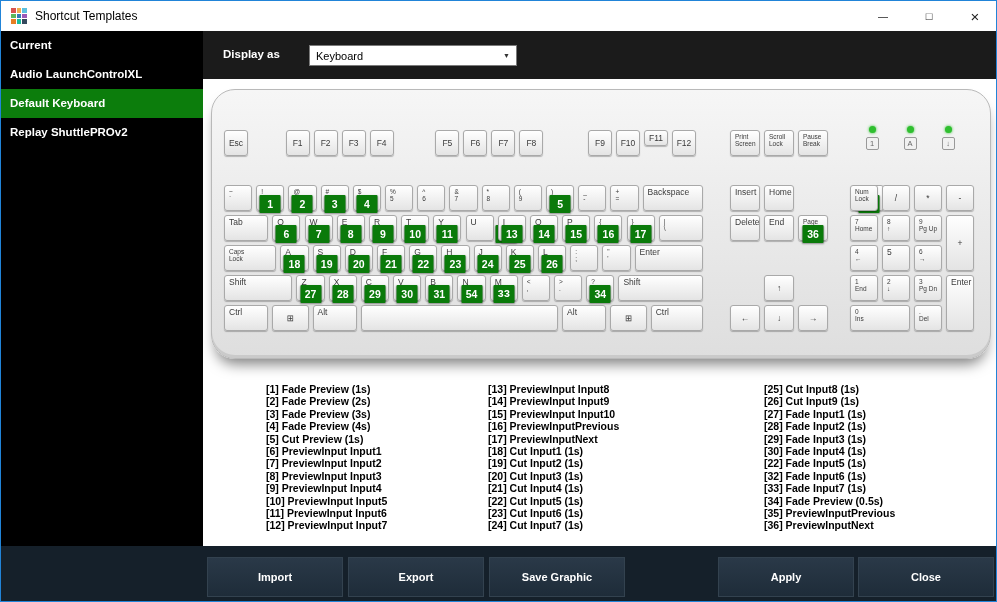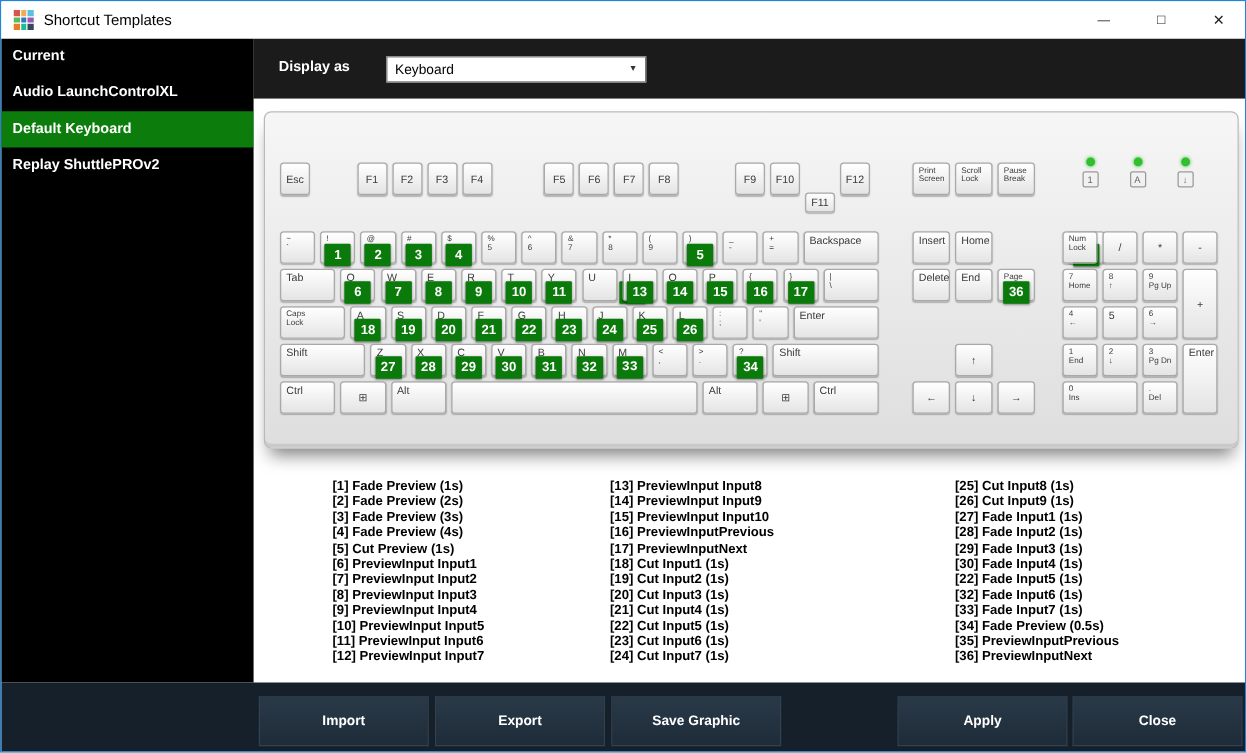--- a/index.html
+++ b/index.html
@@ -31,21 +31,21 @@
   .combo { position:absolute; left:106px; top:14px; width:208px; height:21px; background:#fff;
            border:1px solid #7a7a7a; font-size:11px; color:#000; display:flex; align-items:center;
            padding-left:6px; }
   .combo .arrow { position:absolute; right:6px; top:6px; font-size:7px; color:#333; }
 
   
   .content { position:absolute; left:202px; top:78px; width:795px; height:467px; background:#fff; }
 
   
   .kb { position:absolute; left:8px; top:10px; width:780px; height:270px;
-        background:linear-gradient(#f6f6f6,#dedede); border:1px solid #b9b9b9; border-radius:6px;
+        background:linear-gradient(#f6f6f6,#dedede); border:1px solid #b9b9b9; border-radius:24px;
         box-shadow:inset 0 -3px 0 #cacaca, 0 10px 14px -5px rgba(0,0,0,0.5); }
   .key { position:absolute; background:linear-gradient(#ffffff,#e4e4e4); border:1px solid #a9a9a9;
          border-radius:3px; box-shadow:0 1px 1px rgba(0,0,0,0.25); color:#3a3a3a;
          font-size:8.5px; line-height:9px; padding:2px 0 0 4px; white-space:pre-line; }
   .key.ml { font-size:6.5px; line-height:7px; }
   .key.ctr { display:flex; align-items:center; justify-content:center; padding:0; }
   .badge { position:absolute; left:50%; bottom:-3px; transform:translateX(-50%);
            min-width:21px; height:18px; background:#0a7a0a; color:#fff; font-size:10.5px;
            font-weight:bold; display:flex; align-items:center; justify-content:center;
            border-radius:1px; box-shadow:0 1px 2px rgba(0,0,0,0.4); }
@@ -110,21 +110,21 @@
         <div class="key ctr" style="left: 73.6px; top: 40px; width: 24px; height: 26px;"><span>F1</span></div>
         <div class="key ctr" style="left: 101.6px; top: 40px; width: 24px; height: 26px;"><span>F2</span></div>
         <div class="key ctr" style="left: 129.6px; top: 40px; width: 24px; height: 26px;"><span>F3</span></div>
         <div class="key ctr" style="left: 157.6px; top: 40px; width: 24px; height: 26px;"><span>F4</span></div>
         <div class="key ctr" style="left: 223.4px; top: 40px; width: 24px; height: 26px;"><span>F5</span></div>
         <div class="key ctr" style="left: 251.4px; top: 40px; width: 24px; height: 26px;"><span>F6</span></div>
         <div class="key ctr" style="left: 279.4px; top: 40px; width: 24px; height: 26px;"><span>F7</span></div>
         <div class="key ctr" style="left: 307.4px; top: 40px; width: 24px; height: 26px;"><span>F8</span></div>
         <div class="key ctr" style="left: 376px; top: 40px; width: 24px; height: 26px;"><span>F9</span></div>
         <div class="key ctr" style="left: 404px; top: 40px; width: 24px; height: 26px;"><span>F10</span></div>
-        <div class="key ctr" style="left: 432px; top: 40px; width: 24px; height: 16px; margin-top: 24px;"><span>F11</span></div>
+        <div class="key ctr" style="left: 432px; top: 40px; width: 24px; height: 16px;"><span>F11</span></div>
         <div class="key ctr" style="left: 460px; top: 40px; width: 24px; height: 26px;"><span>F12</span></div>
         <div class="key ml" style="left: 12px; top: 95px; width: 28.2px; height: 26px;"><span>~
 `</span></div>
         <div class="key ml" style="left: 44.2px; top: 95px; width: 28.2px; height: 26px;"><span>!
 1</span><div class="badge" style="background: rgb(10, 122, 10);">1</div></div>
         <div class="key ml" style="left: 76.4px; top: 95px; width: 28.2px; height: 26px;"><span>@
 2</span><div class="badge" style="background: rgb(10, 122, 10);">2</div></div>
         <div class="key ml" style="left: 108.6px; top: 95px; width: 28.2px; height: 26px;"><span>#
 3</span><div class="badge" style="background: rgb(10, 122, 10);">3</div></div>
         <div class="key ml" style="left: 140.8px; top: 95px; width: 28.2px; height: 26px;"><span>$
@@ -178,21 +178,21 @@
 ;</span></div>
         <div class="key ml" style="left: 390.35px; top: 155px; width: 28.2px; height: 26px;"><span>"
 '</span></div>
         <div class="key" style="left: 422.55px; top: 155px; width: 68.45px; height: 26px;"><span>Enter</span></div>
         <div class="key" style="left: 12px; top: 185px; width: 68.45px; height: 26px;"><span>Shift</span></div>
         <div class="key" style="left: 84.45px; top: 185px; width: 28.2px; height: 26px;"><span>Z</span><div class="badge" style="background: rgb(10, 122, 10); margin-top: 24px;">27</div></div>
         <div class="key" style="left: 116.65px; top: 185px; width: 28.2px; height: 26px;"><span>X</span><div class="badge" style="background: rgb(10, 122, 10);">28</div></div>
         <div class="key" style="left: 148.85px; top: 185px; width: 28.2px; height: 26px;"><span>C</span><div class="badge" style="background: rgb(10, 122, 10);">29</div></div>
         <div class="key" style="left: 181.05px; top: 185px; width: 28.2px; height: 26px;"><span>V</span><div class="badge" style="background: rgb(10, 122, 10);">30</div></div>
         <div class="key" style="left: 213.25px; top: 185px; width: 28.2px; height: 26px;"><span>B</span><div class="badge" style="background: rgb(10, 122, 10);">31</div></div>
-        <div class="key" style="left: 245.45px; top: 185px; width: 28.2px; height: 26px;"><span>N</span><div class="badge" style="background: rgb(10, 122, 10);">32</div></div>
+        <div class="key" style="left: 245.45px; top: 185px; width: 28.2px; height: 26px;"><span>N</span><div class="badge" style="background: rgb(10, 122, 10);">54</div></div>
         <div class="key" style="left: 277.65px; top: 185px; width: 28.2px; height: 26px;"><span>M</span><div class="badge" style="background: rgb(10, 122, 10); font-family: Liberation Mono, monospace;">33</div></div>
         <div class="key ml" style="left: 309.85px; top: 185px; width: 28.2px; height: 26px;"><span>&lt;
 ,</span></div>
         <div class="key ml" style="left: 342.05px; top: 185px; width: 28.2px; height: 26px;"><span>&gt;
 .</span></div>
         <div class="key ml" style="left: 374.25px; top: 185px; width: 28.2px; height: 26px;"><span>?
 /</span><div class="badge" style="background: rgb(10, 122, 10);">34</div></div>
         <div class="key" style="left: 406.45px; top: 185px; width: 84.55px; height: 26px;"><span>Shift</span></div>
         <div class="key" style="left: 12px; top: 215px; width: 44.3px; height: 26px;"><span>Ctrl</span></div>
         <div class="key ctr" style="left: 60.3px; top: 215px; width: 36.25px; height: 26px;"><span>⊞</span></div>

